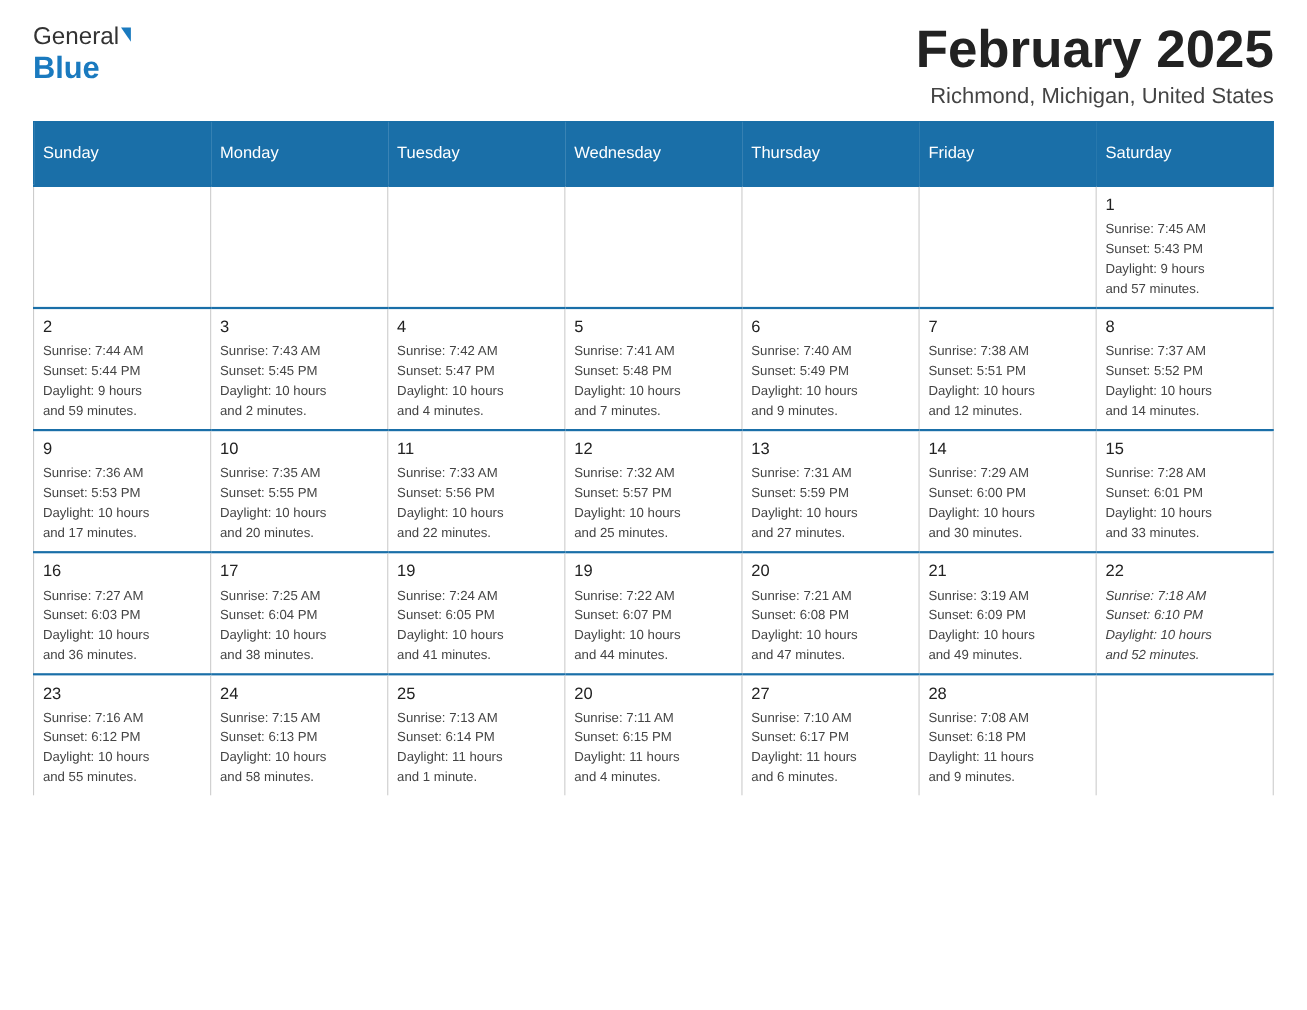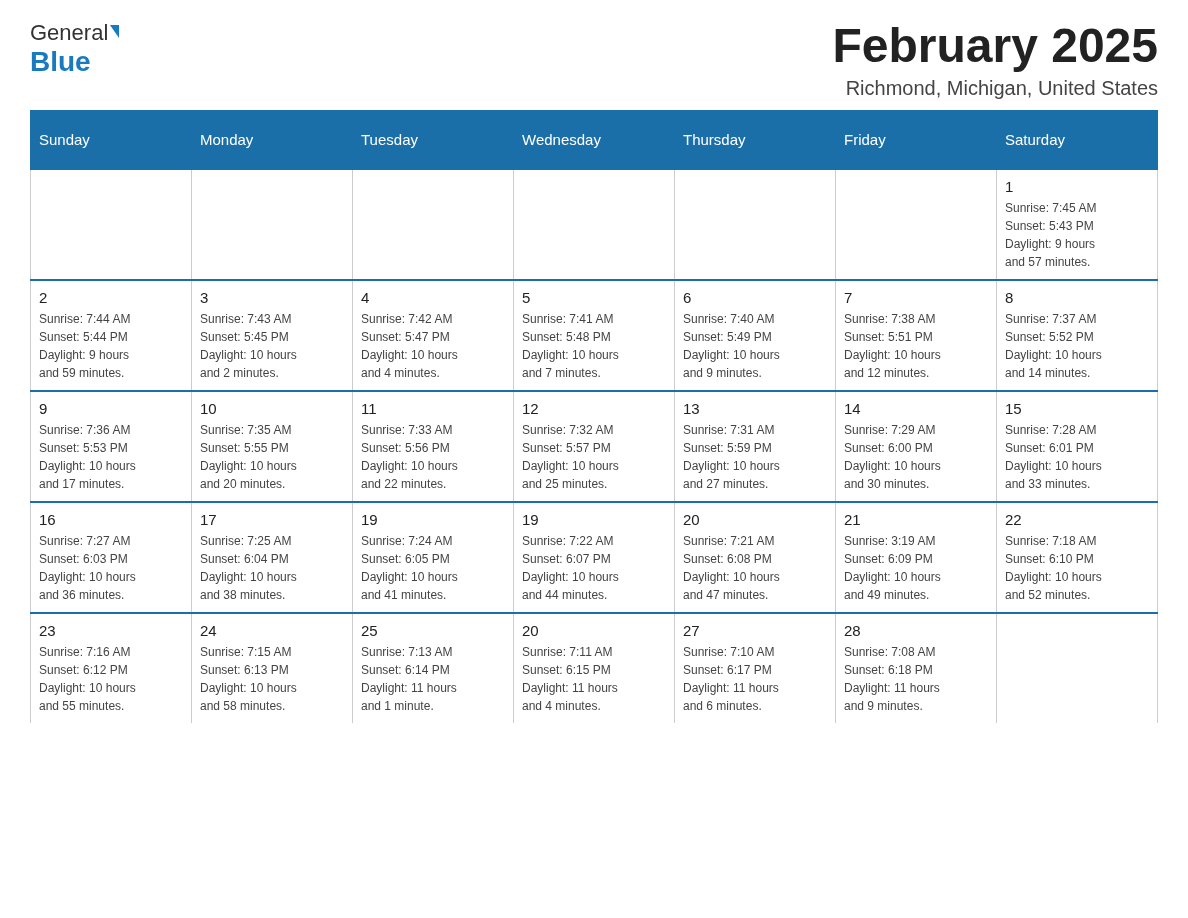--- a/index.html
+++ b/index.html
@@ -295,21 +295,21 @@
         </td>
         <td>
           <span class="day-num">21</span>
           <div class="day-info" style="white-space: pre-line;">Sunrise: 3:19 AM
 Sunset: 6:09 PM
 Daylight: 10 hours
 and 49 minutes.</div>
         </td>
         <td>
           <span class="day-num">22</span>
-          <div class="day-info" style="white-space: pre-line;">Sunrise: 7:18 AM
+          <div class="day-info" style="white-space: pre-line; font-style: italic;">Sunrise: 7:18 AM
 Sunset: 6:10 PM
 Daylight: 10 hours
 and 52 minutes.</div>
         </td>
       </tr>
       <tr>
         <td>
           <span class="day-num">23</span>
           <div class="day-info" style="white-space: pre-line;">Sunrise: 7:16 AM
 Sunset: 6:12 PM

